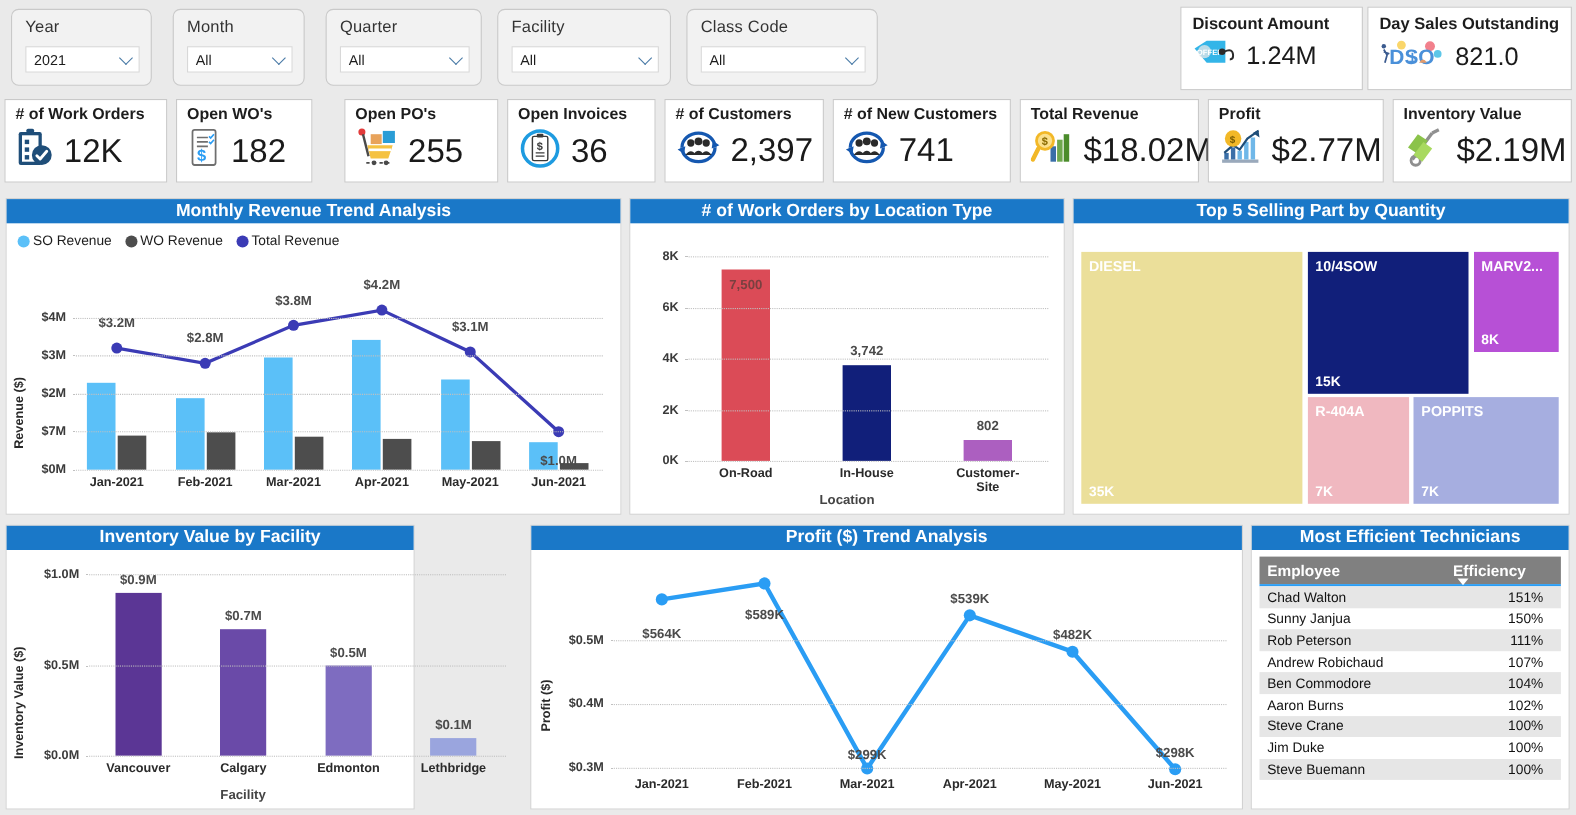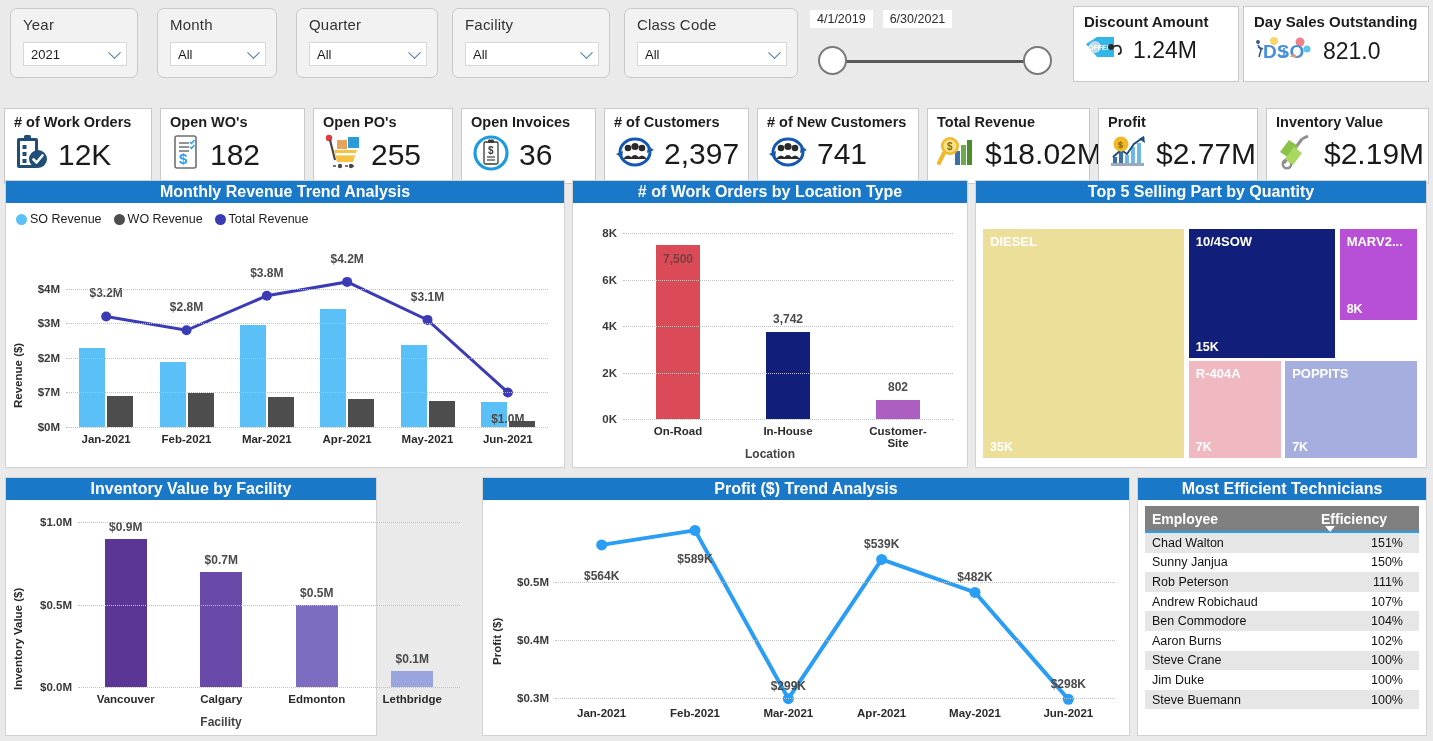--- a/index.html
+++ b/index.html
@@ -40,21 +40,21 @@
   .sh-right { right: 8px; }
 
   
   .topkpi { position: absolute; top: 6px; height: 76px; background: #fff;
     border: 1px solid #c9c9c9; padding: 6px 8px 0 10px; }
   .topkpi .tk-title { font-size: 15px; font-weight: bold; color: #1d1d1d; white-space: nowrap; }
   .topkpi .tk-body { display: flex; align-items: center; gap: 9px; margin-top: 5px; }
   .topkpi .tk-val { font-size: 23px; color: #1a1a1a; }
 
   
-  .kpi { position: absolute; top: 108px; height: 76px; background: #fff;
+  .kpi { position: absolute; top: 90px; height: 76px; background: #fff;
     border: 1px solid #c9c9c9; padding: 5px 6px 0 9px; }
   .kpi .k-title { font-size: 14.5px; font-weight: bold; color: #1d1d1d; white-space: nowrap; }
   .kpi .k-body { display: flex; align-items: center; gap: 8px; margin-top: 3px; }
   .kpi .k-val { font-size: 30px; color: #1a1a1a; white-space: nowrap; }
 
   
   .panel { position: absolute; background: #fff; border: 1px solid #d2d2d2; }
   .panel-title { background: #1a78c8; color: #fff; font-size: 16px; font-weight: bold;
     text-align: center; line-height: 22px; height: 22px; }
   .panel-body { position: relative; width: 100%; height: calc(100% - 22px); }
@@ -133,31 +133,20 @@
     </div>
     <div class="slicer" style="left:624px;width:174px">
       <div class="slicer-label">Class Code</div>
       <div class="slicer-box">
         <span class="slicer-val">All</span>
         <span class="chev"></span>
       </div>
     </div>
   </div>
 
-  <div class="dateslider">
-    <div class="date-pills">
-      <span class="date-pill">4/1/2019</span>
-      <span class="date-pill">6/30/2021</span>
-    </div>
-    <div class="slider-track">
-      <div class="slider-line"></div>
-      <div class="slider-handle sh-left"></div>
-      <div class="slider-handle sh-right"></div>
-    </div>
-  </div>
 
   <div class="topkpi" style="left:1073px;width:166px">
     <div class="tk-title">Discount Amount</div>
     <div class="tk-body">
       <span>
         <svg width="40" height="26" viewBox="0 0 40 26">
           <path d="M2 9 L13 2 L30 2 L30 22 L13 22 Z" fill="#33B5E8"></path>
           <circle cx="11" cy="12" r="6" fill="#e8e8e8" opacity=".75"></circle>
           <text x="4" y="15" font-size="7" font-weight="bold" fill="#fff" font-family="sans-serif">OFFER</text>
           <circle cx="27" cy="12" r="3" fill="#2b2b2b"></circle>
@@ -198,21 +187,21 @@
           <rect x="8.5" y="19" width="4" height="4" fill="#1F4E79"></rect>
           <rect x="8.5" y="26" width="4" height="4" fill="#1F4E79"></rect>
           <circle cx="24" cy="26" r="9" fill="#1F4E79"></circle>
           <path d="M19.5 26.5 l3 3 l6 -7" stroke="#fff" stroke-width="2.6" fill="none" stroke-linecap="round" stroke-linejoin="round"></path>
         </svg>
       </span>
       <span class="k-val">12K</span>
     </div>
   </div>
 
-  <div class="kpi" style="left:160px;width:145px">
+  <div class="kpi" style="left:160px;width:124px">
     <div class="k-title">Open WO's</div>
     <div class="k-body">
       <span>
         <svg width="32" height="40" viewBox="0 0 32 40">
           <rect x="5" y="3" width="21" height="32" rx="2" fill="#fff" stroke="#6f6f6f" stroke-width="1.6"></rect>
           <line x1="9" y1="10" x2="19" y2="10" stroke="#6f6f6f" stroke-width="1.5"></line>
           <line x1="9" y1="14" x2="19" y2="14" stroke="#6f6f6f" stroke-width="1.5"></line>
           <line x1="9" y1="18" x2="19" y2="18" stroke="#6f6f6f" stroke-width="1.5"></line>
           <path d="M20 9 l1.5 1.5 l3 -3.5" stroke="#2A9DF4" stroke-width="1.5" fill="none"></path>
           <path d="M20 14 l1.5 1.5 l3 -3.5" stroke="#2A9DF4" stroke-width="1.5" fill="none"></path>

